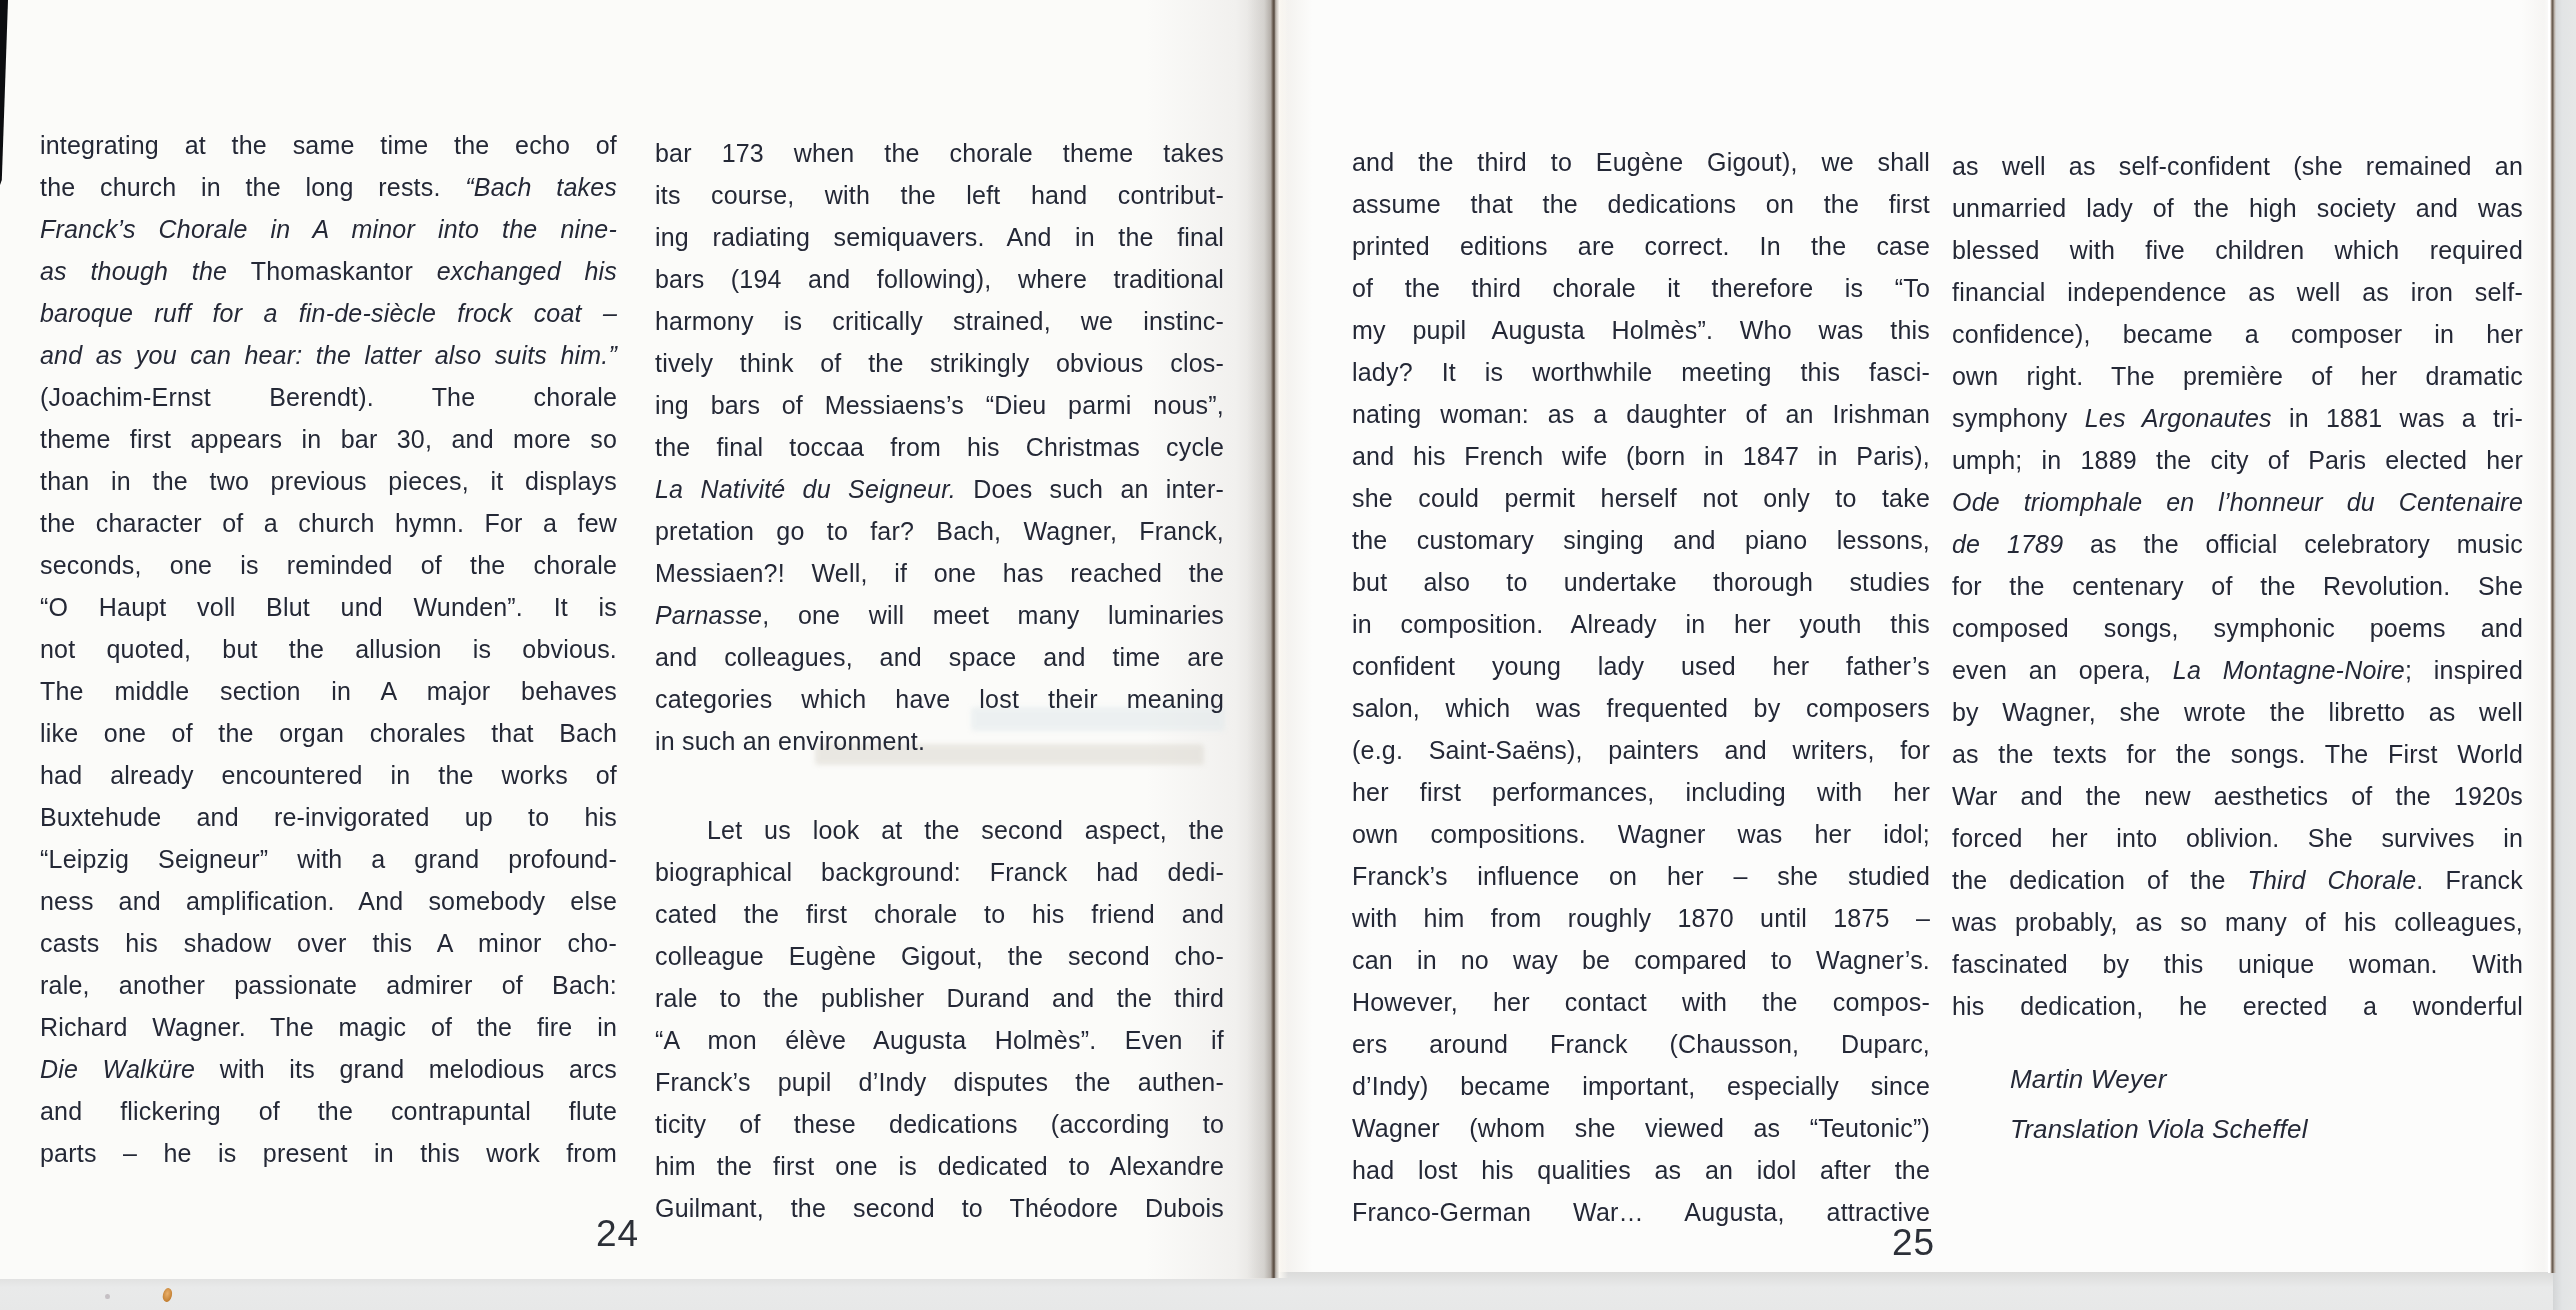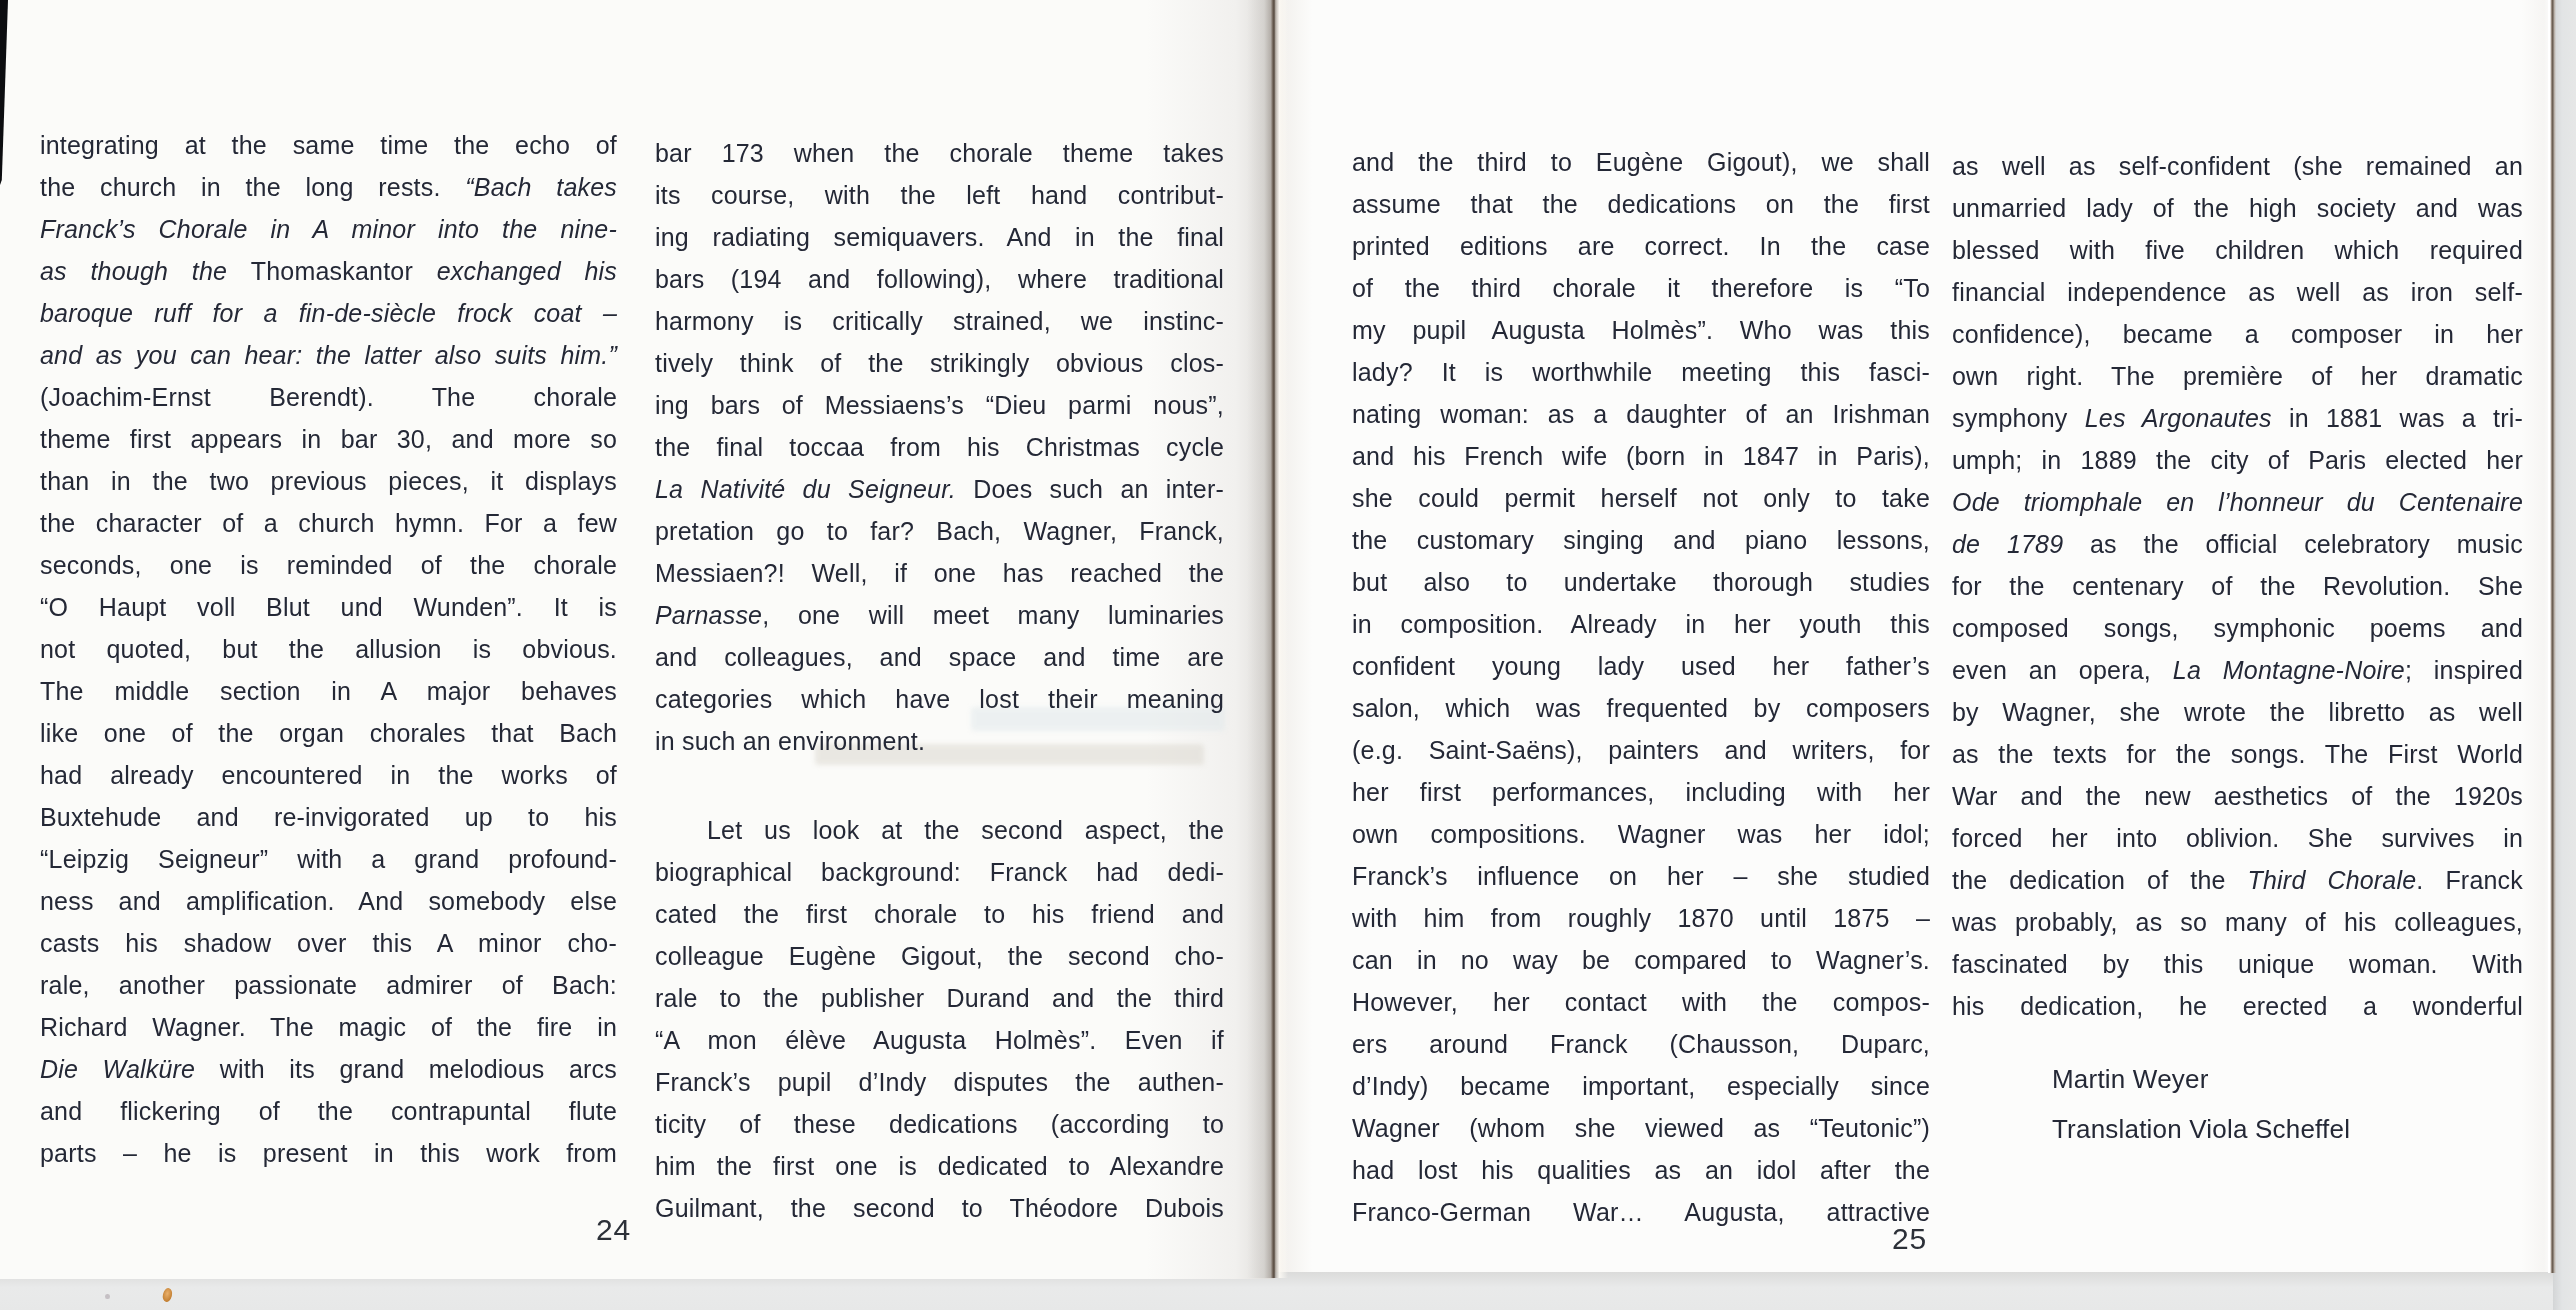--- a/index.html
+++ b/index.html
@@ -79,26 +79,26 @@
   .line{
     text-align:justify;
     text-align-last:justify;
     -moz-text-align-last:justify;
   }
   .line.end{text-align-last:left;-moz-text-align-last:left;}
   .line.p{text-indent:52px;}
   .line.g{margin-top:47px;}
   .line i{font-style:italic;}
   .signature{
-    margin-top:27px;margin-left:100px;
-    font-size:26px;line-height:50px;
+    margin-top:27px;margin-left:58px;
+    font-style:italic;font-size:26px;line-height:50px;
   }
   .sig-line{text-align:left;}
   
-  .page-number{position:absolute;z-index:2;font-size:30px;color:#2c3038;letter-spacing:0.9px;}
+  .page-number{position:absolute;z-index:2;font-size:37px;color:#2c3038;letter-spacing:0.9px;}
   #pn-24{left:596px; top:1213px;}
   #pn-25{left:1892px;top:1222px;}
 </style>
 </head>
 <body>
 
 <div class="bottom-band"></div>
 <div class="right-band"></div>
 
 <div class="page left"></div>

